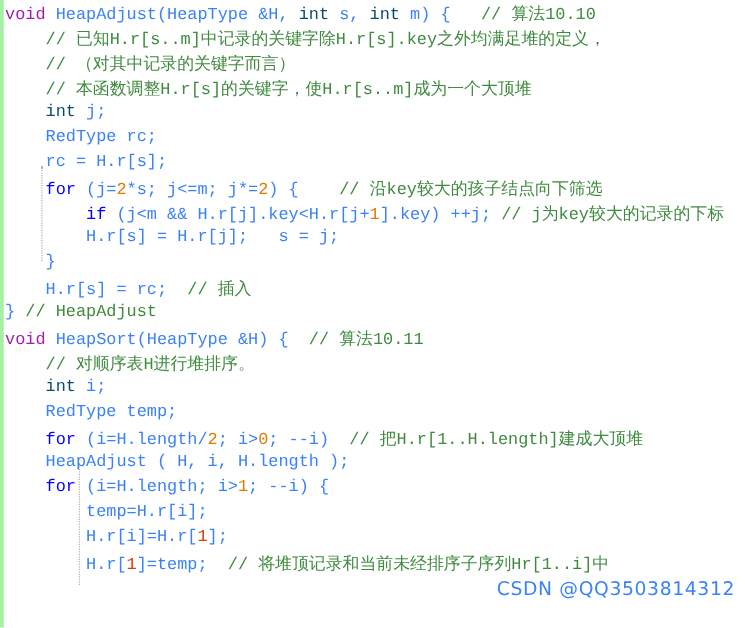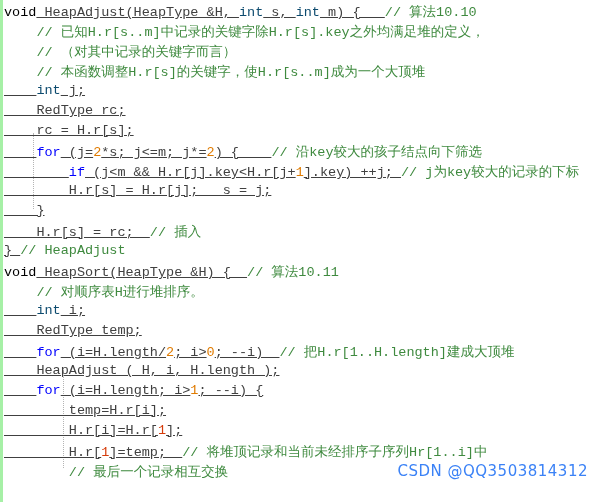--- a/index.html
+++ b/index.html
@@ -55,24 +55,24 @@
   }
   .code-line {
     height: 20px;
     line-height: 20px;
     font-size: 13.5px;
     white-space: pre;
     padding-left: 4px;
     letter-spacing: 0px;
   }
   
-  .tok-kw      { color: #000000; }   
+  .tok-kw      { color: #a21caf; }   
   .tok-type    { color: #0c4a6e; }   
   .tok-ctrl    { color: #0000ff; font-family: Liberation Mono, monospace; }
-  .tok-plain   { color: #404040; text-decoration: underline; }
+  .tok-plain   { color: #3b82f6; }
   .tok-num     { color: #e07b00; }
   .tok-num-red { color: #d63b0a; }
   .tok-comment { color: #3f8a3f; }
   .cjk {
     font-family: "DejaVu Sans", "Liberation Sans", sans-serif;
     font-size: 13.5px;
   }
   #watermark {
     position: absolute;
     right: 8px;
@@ -112,19 +112,18 @@
       <div class="code-line"><span class="tok-kw">void</span><span class="tok-plain"> HeapSort(HeapType &amp;H) {  </span><span class="tok-comment">// </span><span class="tok-comment cjk">算法</span><span class="tok-comment">10.11</span></div>
       <div class="code-line"><span class="tok-comment">    // </span><span class="tok-comment cjk">对顺序表</span><span class="tok-comment">H</span><span class="tok-comment cjk">进行堆排序。</span></div>
       <div class="code-line"><span class="tok-plain">    </span><span class="tok-type">int</span><span class="tok-plain"> i;</span></div>
       <div class="code-line"><span class="tok-plain">    RedType temp;</span></div>
       <div class="code-line"><span class="tok-plain">    </span><span class="tok-ctrl">for</span><span class="tok-plain"> (i=H.length/</span><span class="tok-num">2</span><span class="tok-plain">; i&gt;</span><span class="tok-num">0</span><span class="tok-plain">; --i)  </span><span class="tok-comment">// </span><span class="tok-comment cjk">把</span><span class="tok-comment">H.r[1..H.length]</span><span class="tok-comment cjk">建成大顶堆</span></div>
       <div class="code-line"><span class="tok-plain">    HeapAdjust ( H, i, H.length );</span></div>
       <div class="code-line"><span class="tok-plain">    </span><span class="tok-ctrl">for</span><span class="tok-plain"> (i=H.length; i&gt;</span><span class="tok-num">1</span><span class="tok-plain">; --i) {</span></div>
       <div class="code-line"><span class="tok-plain">        temp=H.r[i];</span></div>
       <div class="code-line"><span class="tok-plain">        H.r[i]=H.r[</span><span class="tok-num-red">1</span><span class="tok-plain">];</span></div>
       <div class="code-line"><span class="tok-plain">        H.r[</span><span class="tok-num-red">1</span><span class="tok-plain">]=temp;  </span><span class="tok-comment">// </span><span class="tok-comment cjk">将堆顶记录和当前未经排序子序列</span><span class="tok-comment">Hr[1..i]</span><span class="tok-comment cjk">中</span></div>
-      <div class="code-line"><span class="tok-comment">        // </span><span class="tok-comment cjk">最后一个记录相互交换</span></div>
       <div class="code-line"></div>
     </div>
 
   <div id="watermark">CSDN @QQ3503814312</div>
 
 </div>
 
 </body></html>

